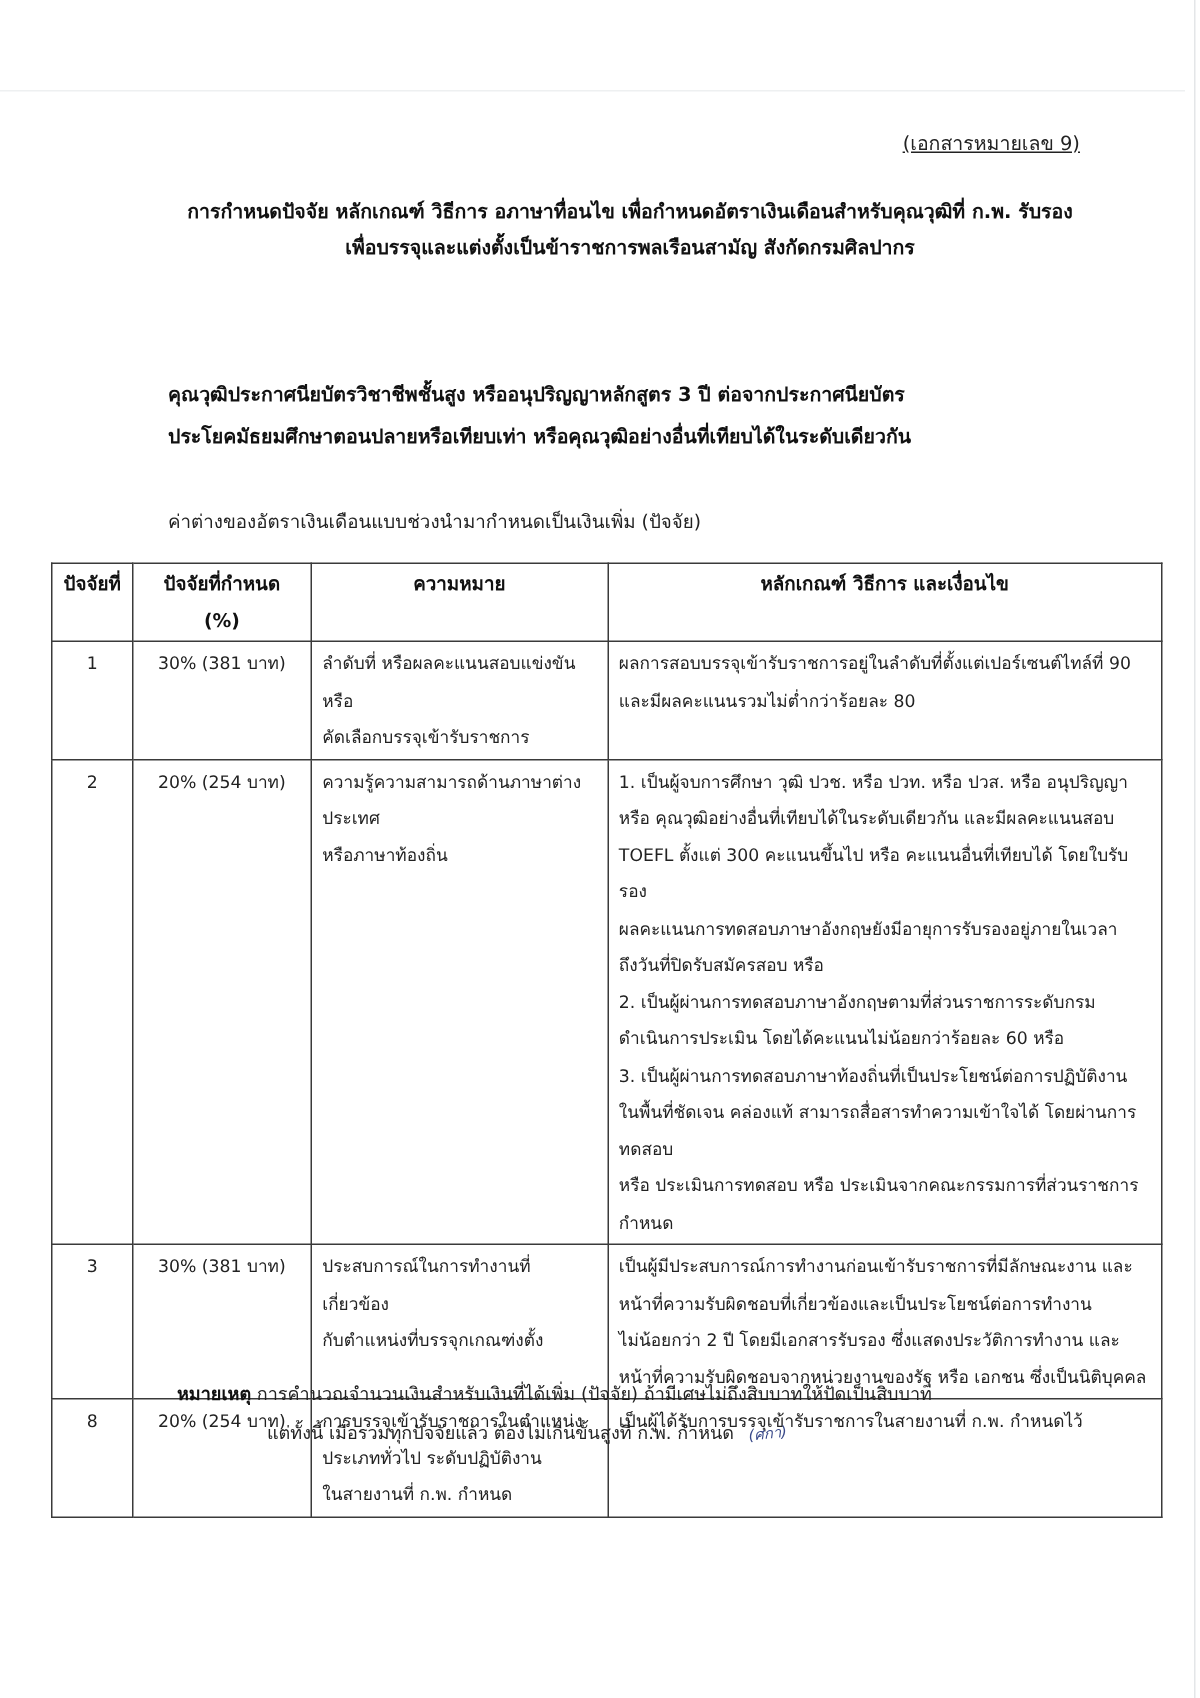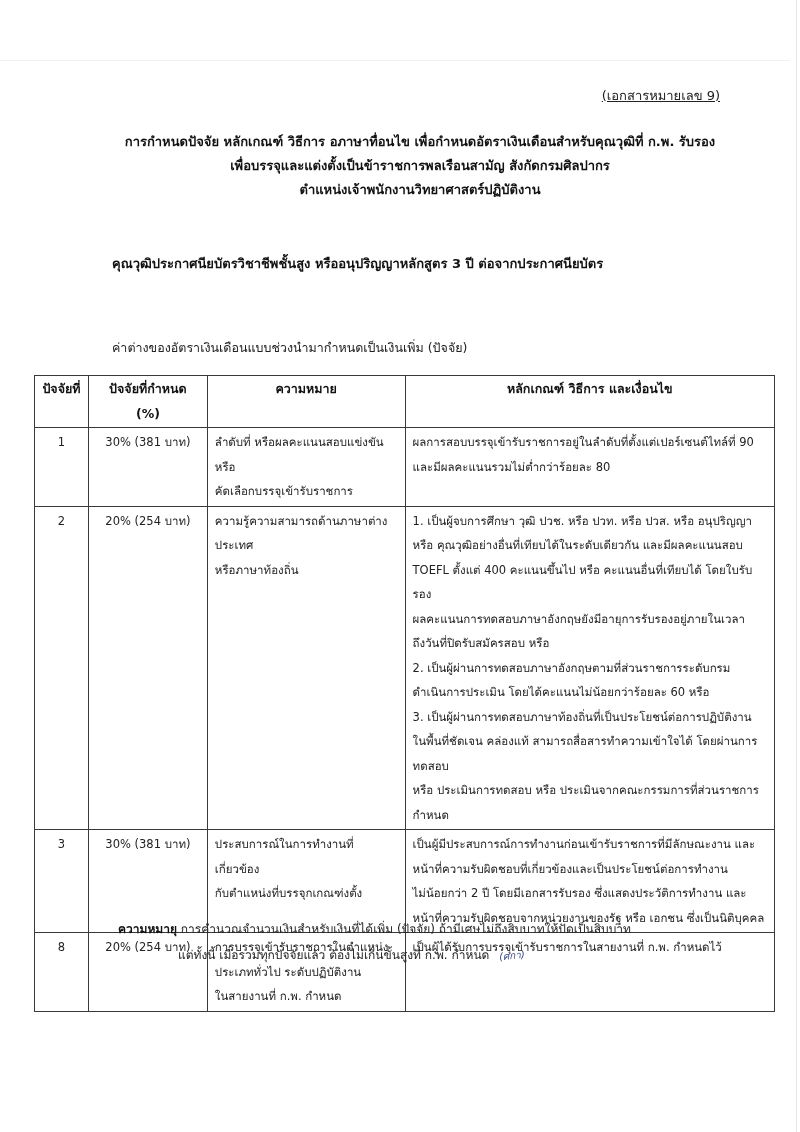--- a/index.html
+++ b/index.html
@@ -139,25 +139,25 @@
 <body>
 
 <div class="scan-edge-top"></div>
 <div class="scan-edge-right"></div>
 
 <div class="doc-number">(เอกสารหมายเลข 9)</div>
 
 <div class="title-block">
   <div>การกำหนดปัจจัย หลักเกณฑ์ วิธีการ อภาษาทื่อนไข เพื่อกำหนดอัตราเงินเดือนสำหรับคุณวุฒิที่ ก.พ. รับรอง</div>
   <div>เพื่อบรรจุและแต่งตั้งเป็นข้าราชการพลเรือนสามัญ สังกัดกรมศิลปากร</div>
-  <div>ตำแหน่งเจ้าพนักงานวิทยาศาสตร์ปฏิบัติงาน</div>
 </div>
 
 <div class="qual-block">
   <div class="qual-line">คุณวุฒิประกาศนียบัตรวิชาชีพชั้นสูง หรืออนุปริญญาหลักสูตร 3 ปี ต่อจากประกาศนียบัตร</div>
+  <div class="qual-line">ประโยคมัธยมศึกษาตอนปลายหรือเทียบเท่า หรือคุณวุฒิอย่างอื่นที่เทียบได้ในระดับเดียวกัน</div>
 </div>
 
 <div class="diff-line">ค่าต่างของอัตราเงินเดือนแบบช่วงนำมากำหนดเป็นเงินเพิ่ม (ปัจจัย)</div>
 
 <table class="factors">
   <colgroup>
     <col class="c-no">
       <col class="c-pct">
       <col class="c-mean">
       <col class="c-crit">
@@ -188,21 +188,21 @@
     <tr>
       <td class="center">2</td>
       <td class="center">20% (254 บาท)</td>
       <td>
         <span class="crit-line">ความรู้ความสามารถด้านภาษาต่างประเทศ</span>
         <span class="crit-line">หรือภาษาท้องถิ่น</span>
       </td>
       <td>
         <span class="crit-line">1. เป็นผู้จบการศึกษา วุฒิ ปวช. หรือ ปวท. หรือ ปวส. หรือ อนุปริญญา</span>
         <span class="crit-line">หรือ คุณวุฒิอย่างอื่นที่เทียบได้ในระดับเดียวกัน และมีผลคะแนนสอบ</span>
-        <span class="crit-line">TOEFL ตั้งแต่ 400 คะแนนขึ้นไป หรือ คะแนนอื่นที่เทียบได้ โดยใบรับรอง</span>
+        <span class="crit-line">TOEFL ตั้งแต่ 300 คะแนนขึ้นไป หรือ คะแนนอื่นที่เทียบได้ โดยใบรับรอง</span>
         <span class="crit-line">ผลคะแนนการทดสอบภาษาอังกฤษยังมีอายุการรับรองอยู่ภายในเวลา</span>
         <span class="crit-line">ถึงวันที่ปิดรับสมัครสอบ หรือ</span>
         <span class="crit-line">2. เป็นผู้ผ่านการทดสอบภาษาอังกฤษตามที่ส่วนราชการระดับกรม</span>
         <span class="crit-line">ดำเนินการประเมิน โดยได้คะแนนไม่น้อยกว่าร้อยละ 60 หรือ</span>
         <span class="crit-line">3. เป็นผู้ผ่านการทดสอบภาษาท้องถิ่นที่เป็นประโยชน์ต่อการปฏิบัติงาน</span>
         <span class="crit-line">ในพื้นที่ชัดเจน คล่องแท้ สามารถสื่อสารทำความเข้าใจได้ โดยผ่านการทดสอบ</span>
         <span class="crit-line">หรือ ประเมินการทดสอบ หรือ ประเมินจากคณะกรรมการที่ส่วนราชการ</span>
         <span class="crit-line">กำหนด</span>
       </td>
     </tr>
@@ -232,20 +232,20 @@
       </td>
       <td>
         <span class="crit-line">เป็นผู้ได้รับการบรรจุเข้ารับราชการในสายงานที่ ก.พ. กำหนดไว้</span>
       </td>
     </tr>
   </tbody>
 </table>
 
 <div class="note-block">
   <div>
-    <span class="note-label">ความหมายุ</span>
+    <span class="note-label">หมายเหตุ</span>
     <span>การคำนวณจำนวนเงินสำหรับเงินที่ได้เพิ่ม (ปัจจัย) ถ้ามีเศษไม่ถึงสิบบาทให้ปัดเป็นสิบบาท</span>
   </div>
   <div class="note-line2">
     <span>แต่ทั้งนี้ เมื่อรวมทุกปัจจัยแล้ว ต้องไม่เกินขั้นสูงที่ ก.พ. กำหนด</span>
     <span class="signature">(ศกา)</span>
   </div>
 </div>
 
 </body></html>

